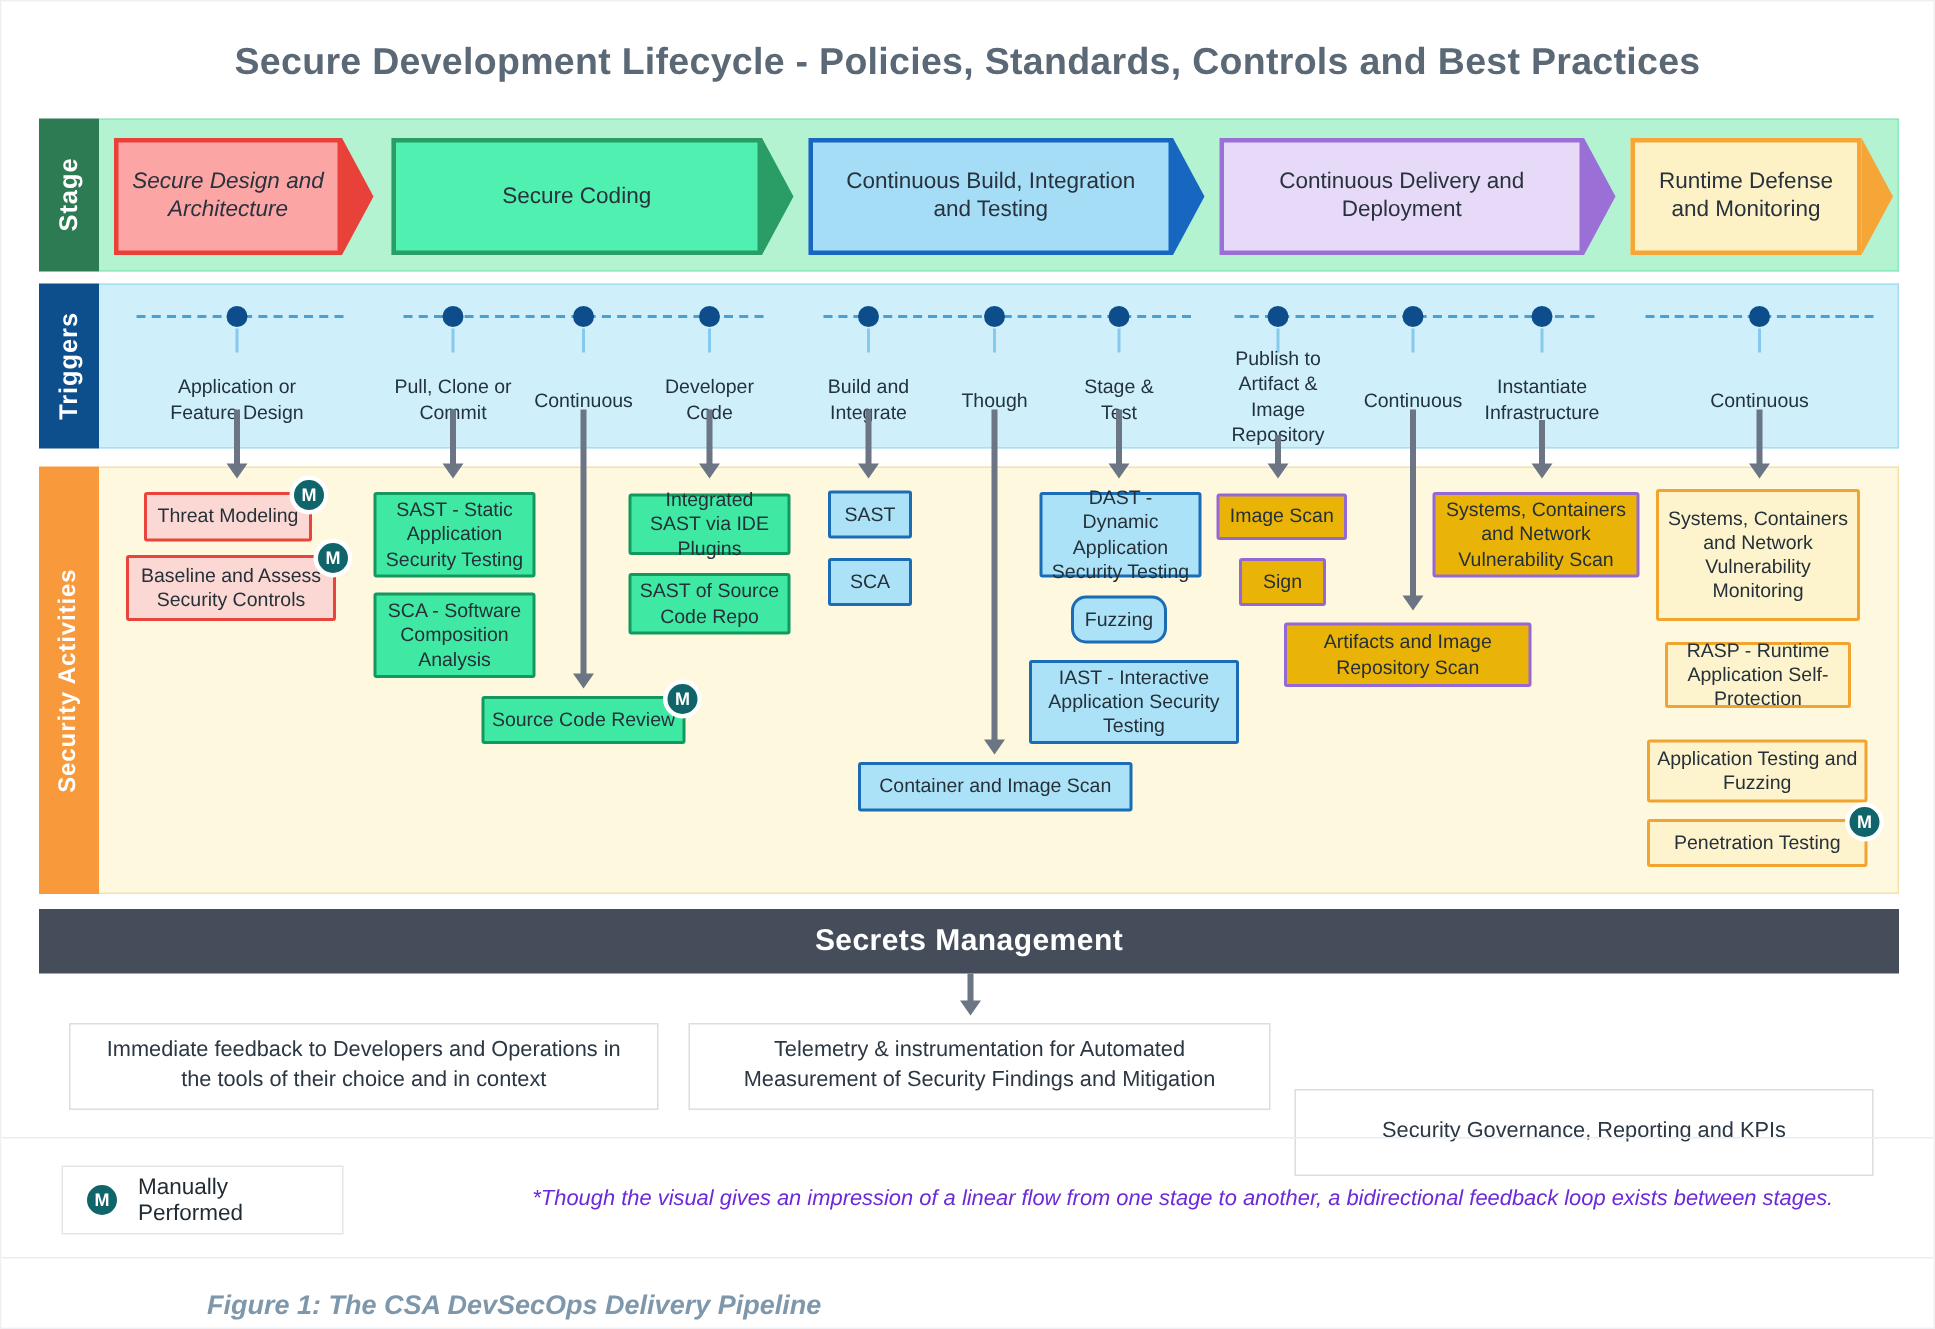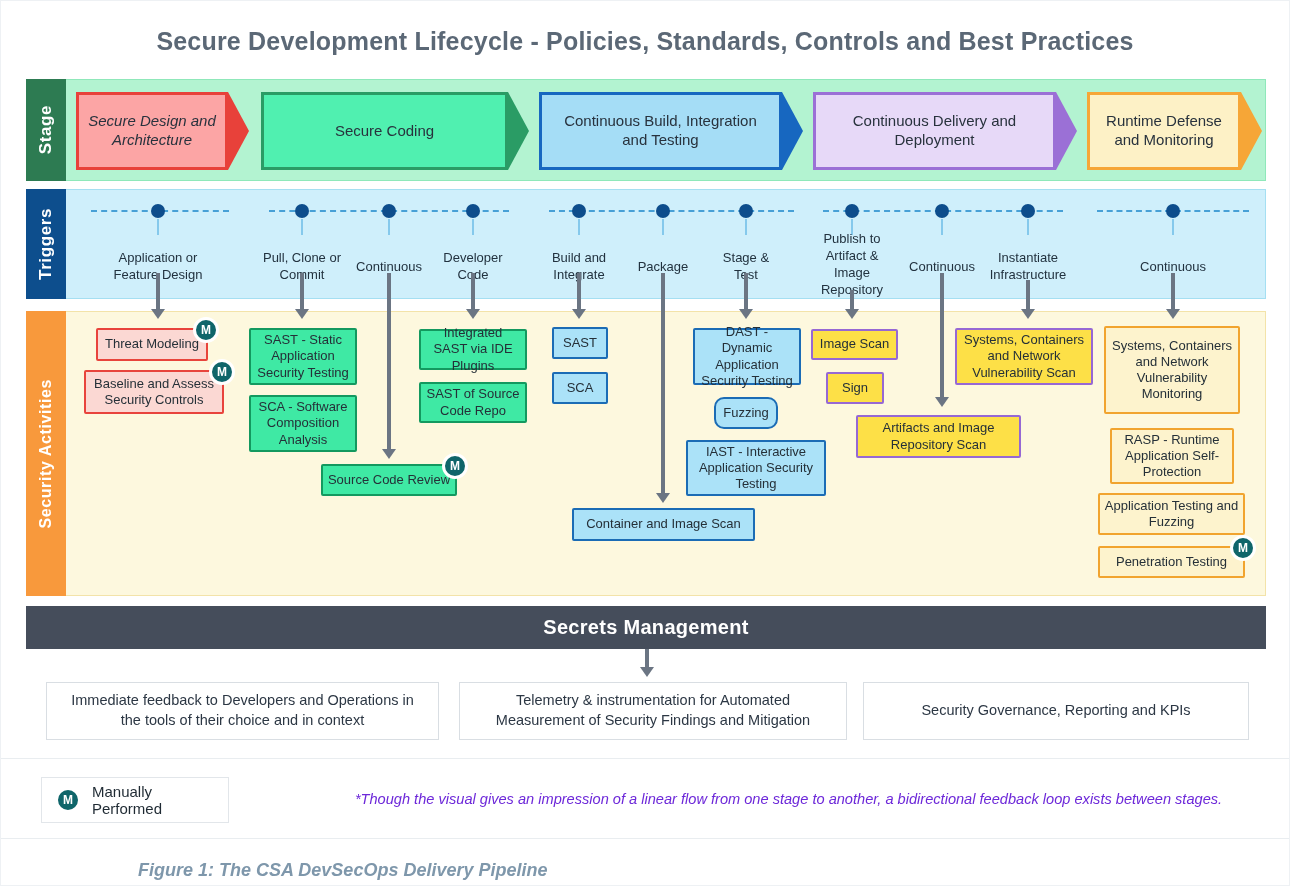--- a/index.html
+++ b/index.html
@@ -54,21 +54,21 @@
   .garrow .head{position:absolute;bottom:0;left:0;width:0;height:0;
                 border-left:7px solid transparent;border-right:7px solid transparent;border-top:10px solid #6b7583;}
 
   
   .box{position:absolute;display:flex;align-items:center;justify-content:center;text-align:center;
        font-size:13px;line-height:1.24;color:#253038;border:2px solid;border-radius:2px;
        padding:2px 4px;box-sizing:border-box;}
   .box.pink  {background:#fbd8d3;border-color:#e8443c;}
   .box.green {background:#3fe9a4;border-color:#13995f;}
   .box.blue  {background:#abe2f8;border-color:#1b6cb5;}
-  .box.purple{background:#fde047;border-color:#9668d4;}
+  .box.purple{background:#eab308;border-color:#9668d4;}
   .box.yellow{background:#fdf3cd;border-color:#f1a42f;}
 
   .badge{position:absolute;top:-13px;right:-13px;width:26px;height:26px;border-radius:50%;
          background:#0f656a;color:#fff;font-size:12px;font-weight:bold;
          display:flex;align-items:center;justify-content:center;border:3px solid #fff;box-sizing:border-box;}
   .badge.inline{position:static;flex:none;}
 
   
   .secrets{position:absolute;left:25px;top:605px;width:1240px;height:43px;background:#454d5b;color:#fff;
            display:flex;align-items:center;justify-content:center;font-size:20px;font-weight:bold;letter-spacing:0.3px;}
@@ -157,21 +157,21 @@
       <div class="tstem" style="left:786px;"></div>
       <div class="tstem" style="left:876px;"></div>
       <div class="tstem" style="left:962px;"></div>
       <div class="tstem" style="left:1107px;"></div>
 
       <div class="trig-label" style="left:92px;width:112px;">Application or Feature Design</div>
       <div class="trig-label" style="left:236px;width:92px;">Pull, Clone or Commit</div>
       <div class="trig-label" style="left:323px;width:86px;">Continuous</div>
       <div class="trig-label" style="left:407px;width:80px;">Developer Code</div>
       <div class="trig-label" style="left:513px;width:80px;">Build and Integrate</div>
-      <div class="trig-label" style="left:597px;width:72px;">Package</div>
+      <div class="trig-label" style="left:597px;width:72px;">Though</div>
       <div class="trig-label" style="left:680px;width:66px;">Stage &amp; Test</div>
       <div class="trig-label" style="left:786px;width:92px;top:38px;height:74px;">Publish to Artifact &amp; Image Repository</div>
       <div class="trig-label" style="left:876px;width:86px;">Continuous</div>
       <div class="trig-label" style="left:962px;width:110px;">Instantiate Infrastructure</div>
       <div class="trig-label" style="left:1107px;width:92px;">Continuous</div>
     </div>
   </div>
 
   <div class="garrow" style="left:157px;top:272px;height:46px;">
       <div class="line"></div>
@@ -273,21 +273,21 @@
       </div>
       <div class="box purple" style="left:889px;top:16px;width:138px;height:57px;">
         <span>Systems, Containers and Network Vulnerability Scan</span>
       </div>
       <div class="box purple" style="left:790px;top:103px;width:165px;height:43px;">
         <span>Artifacts and Image Repository Scan</span>
       </div>
       <div class="box yellow" style="left:1038px;top:14px;width:136px;height:88px;justify-content:center;">
         <span>Systems, Containers and Network Vulnerability Monitoring</span>
       </div>
-      <div class="box yellow" style="left:1044px;top:116px;width:124px;height:56px;">
+      <div class="box yellow" style="left:1044px;top:116px;width:124px;height:44px;">
         <span>RASP - Runtime Application Self-Protection</span>
       </div>
       <div class="box yellow" style="left:1032px;top:181px;width:147px;height:42px;">
         <span>Application Testing and Fuzzing</span>
       </div>
       <div class="box yellow" style="left:1032px;top:234px;width:147px;height:32px;">
         <span>Penetration Testing</span>
         <span class="badge">M</span>
       </div>
     </div>
@@ -300,21 +300,21 @@
       <div class="line"></div>
       <div class="head"></div>
     </div>
 
   <div class="fbox" style="left:45px;width:393px;">
     <span>Immediate feedback to Developers and Operations in the tools of their choice and in context</span>
   </div>
   <div class="fbox" style="left:458px;width:388px;">
     <span>Telemetry &amp; instrumentation for Automated Measurement of Security Findings and Mitigation</span>
   </div>
-  <div class="fbox" style="left:862px;width:386px;">
+  <div class="fbox" style="left:862px;width:386px;margin-top:44px;">
     <span>Security Governance, Reporting and KPIs</span>
   </div>
 
   <div class="legend">
     <div class="legend-box">
       <span class="badge inline">M</span>
       <span>Manually Performed</span>
     </div>
     <div class="legend-note">*Though the visual gives an impression of a linear flow from one stage to another, a bidirectional feedback loop exists between stages.</div>
   </div>

